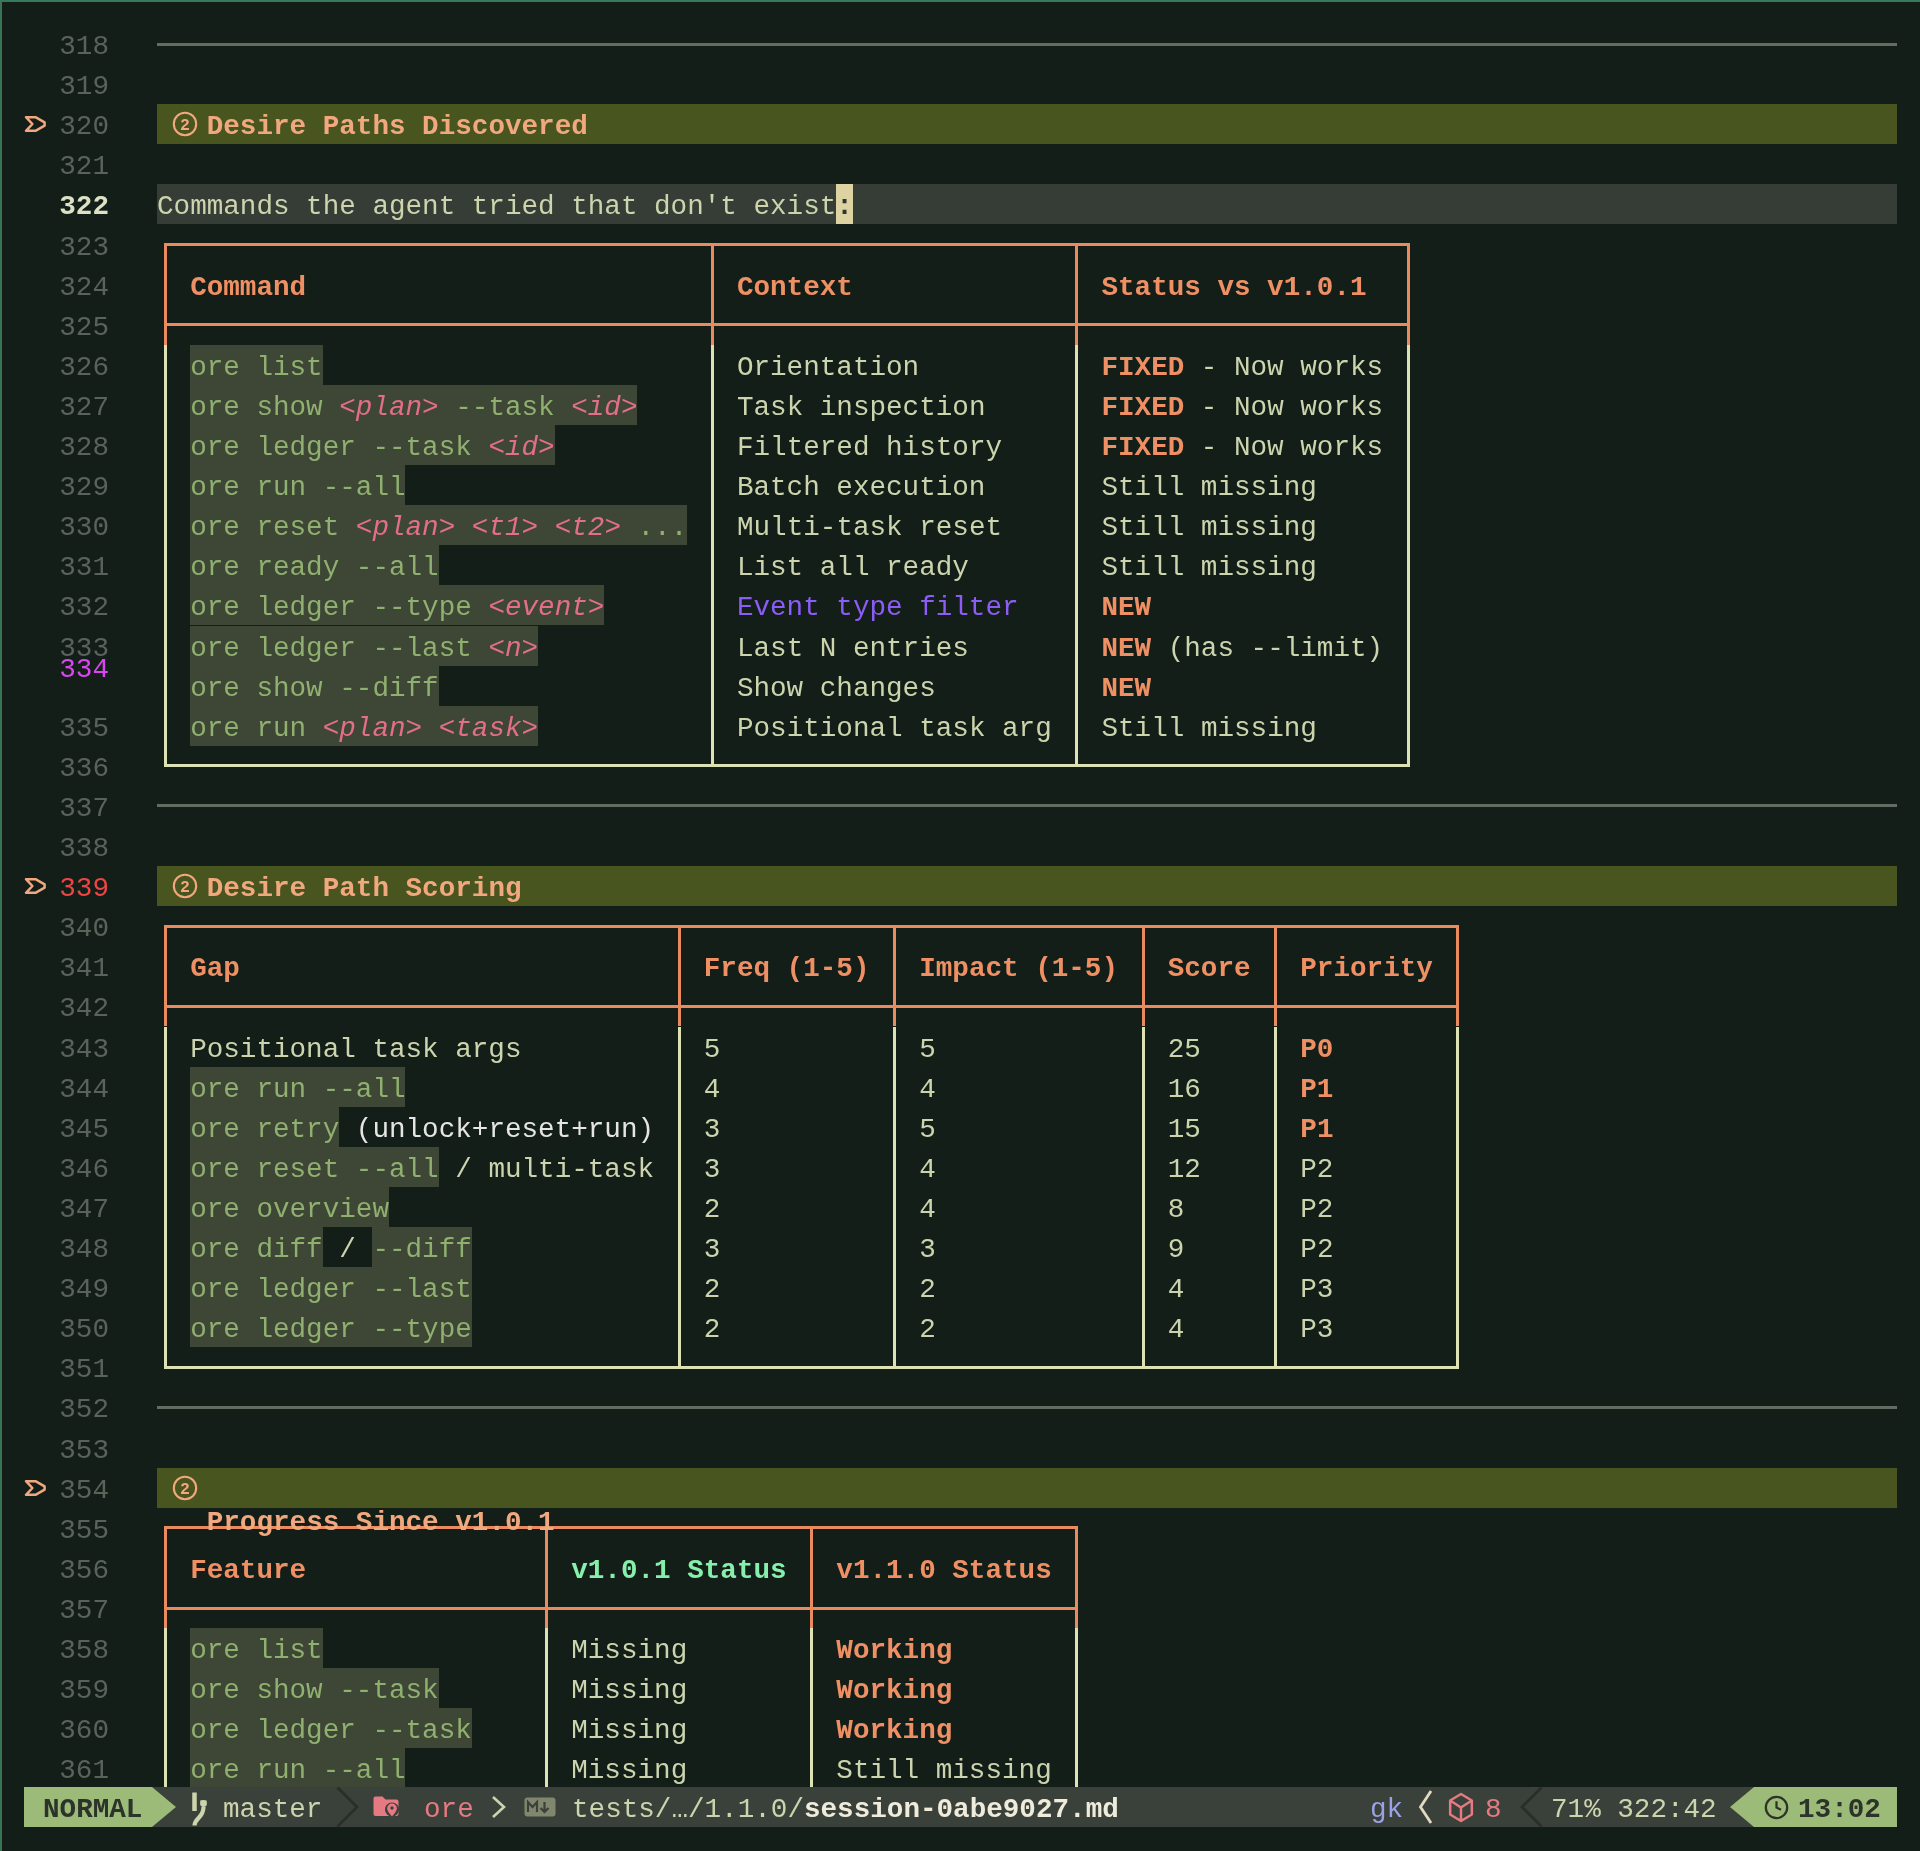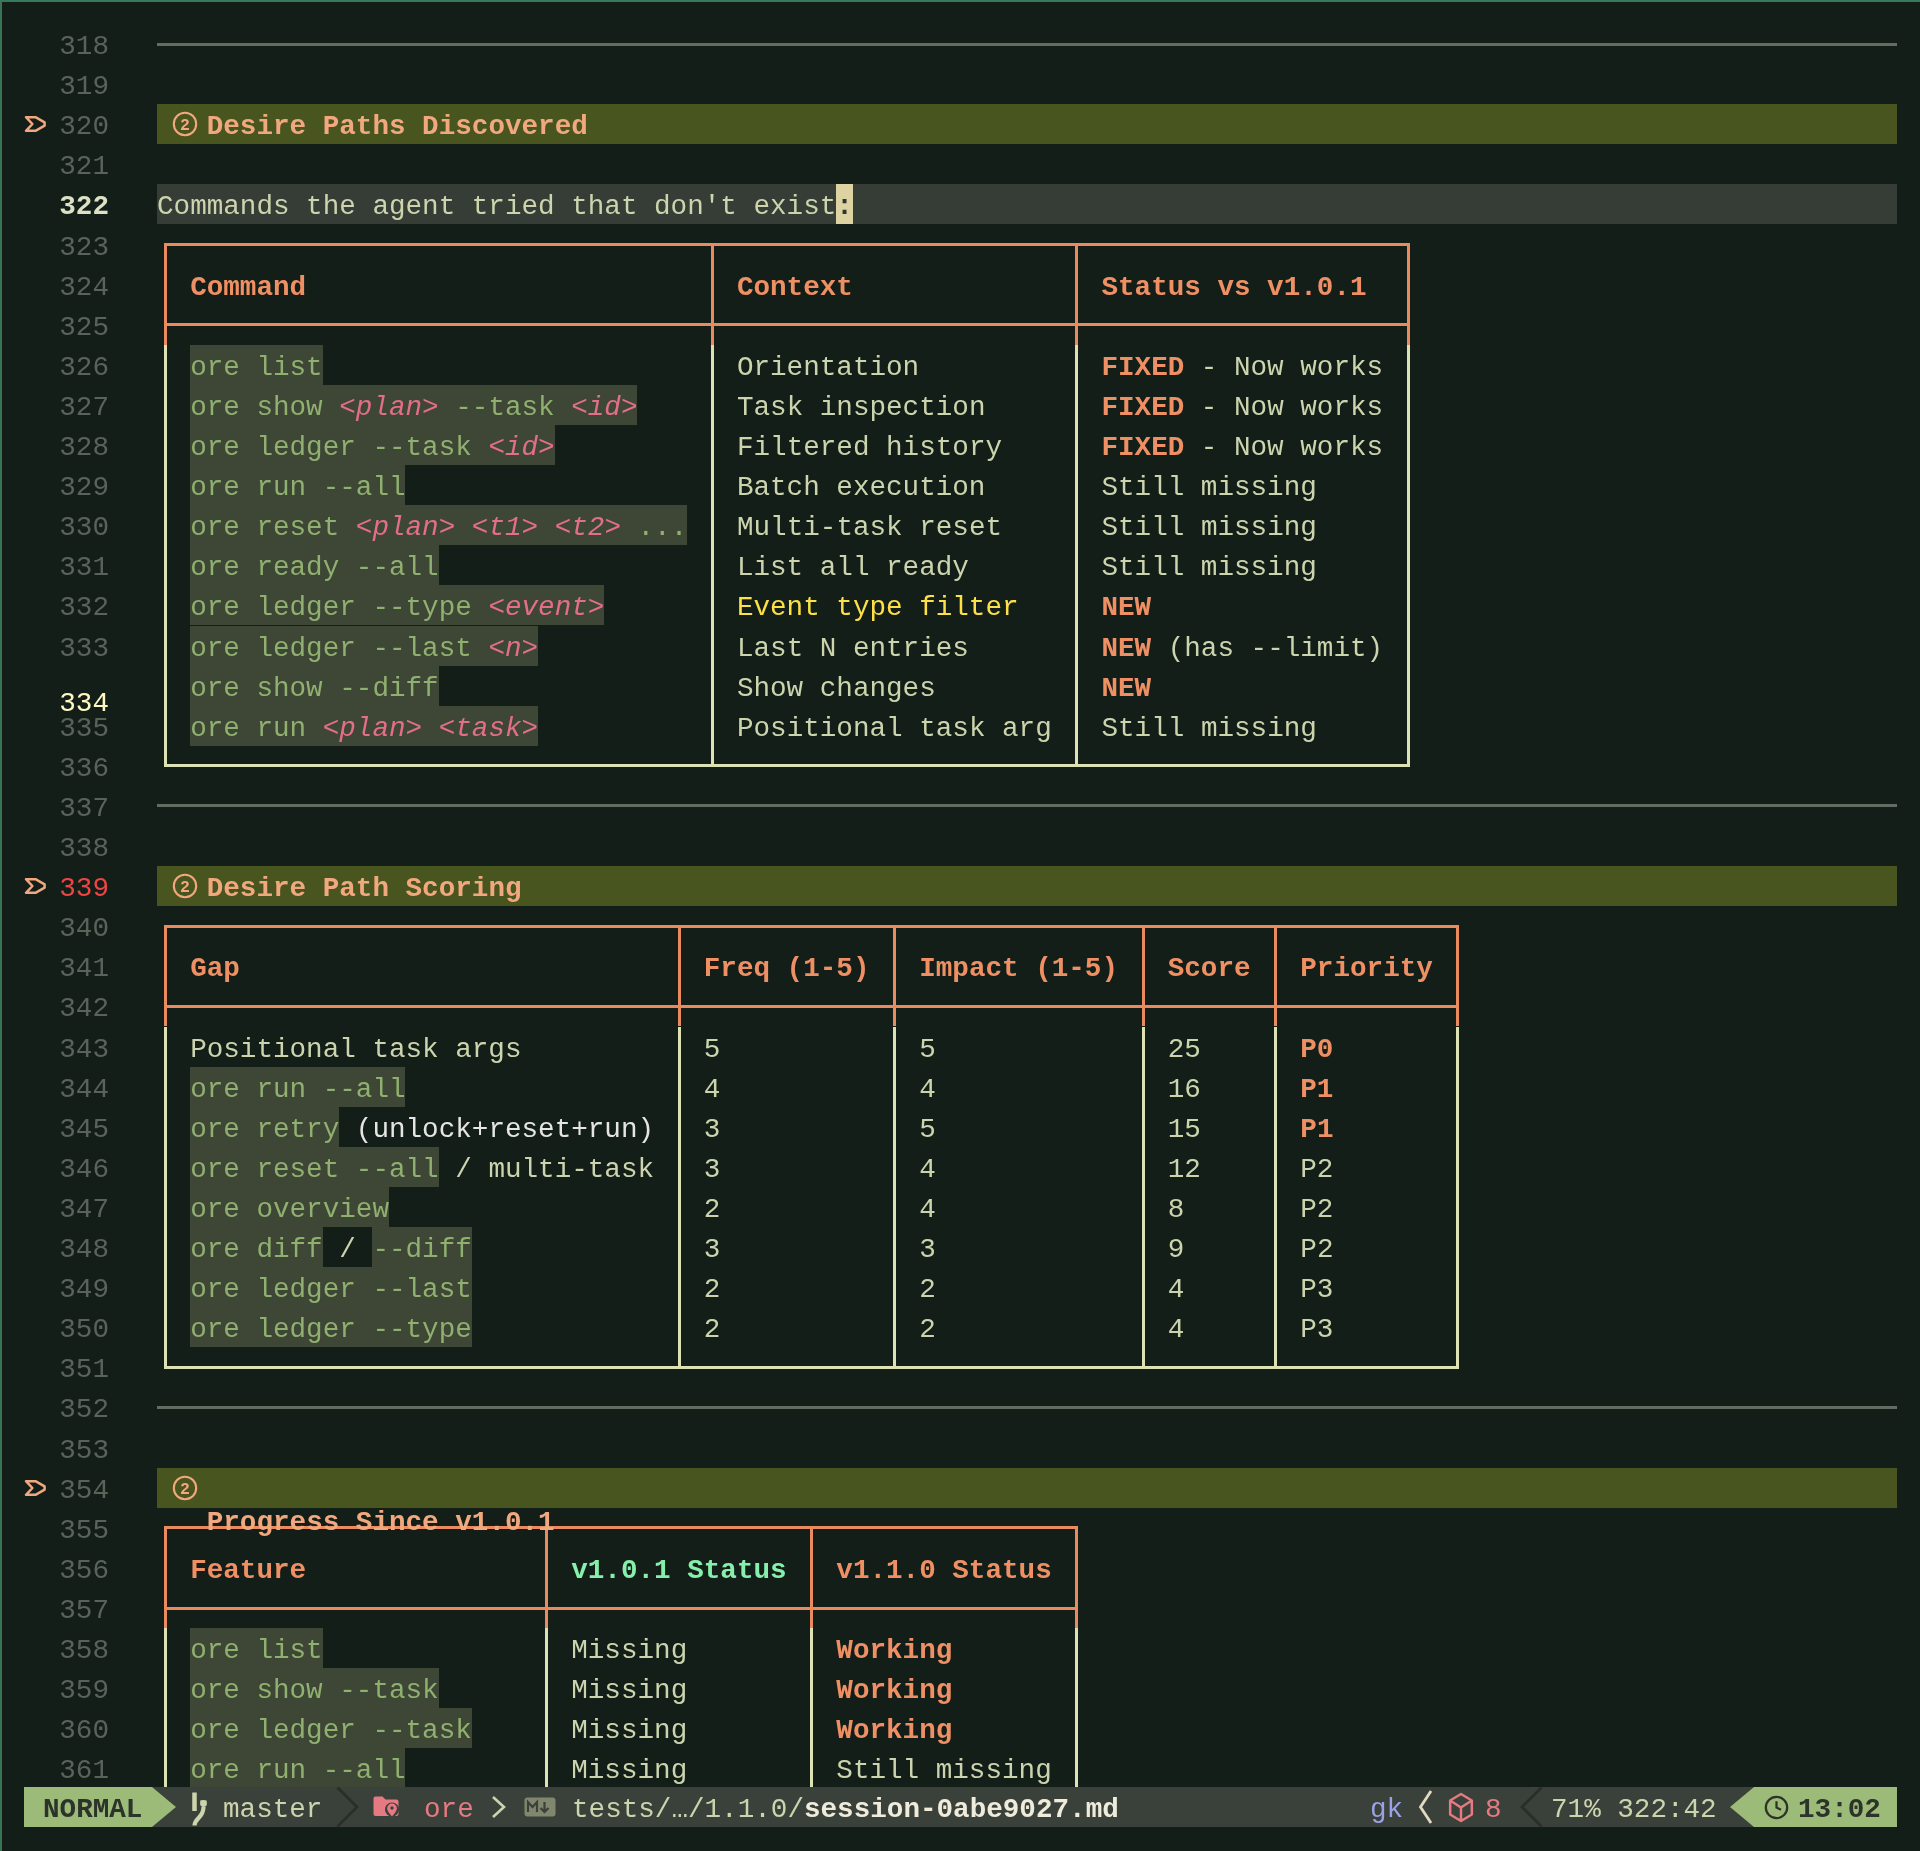--- a/index.html
+++ b/index.html
@@ -78,21 +78,21 @@
 <div style="position:absolute;left:190.1px;top:1788.4px;width:314.8px;height:-1.4px;background:#3e4636;"></div>
 <div style="position:absolute;left:836.4px;top:184.4px;width:16.6px;height:40.1px;background:#ddd2a2;"></div>
 <div class="tr" style="left:157.0px;top:107.2px;">   <span style="color:#f2a87e;font-weight:bold;">Desire Paths Discovered</span></div>
 <div class="tr" style="left:157.0px;top:267.6px;">  <span style="color:#ef9064;font-weight:bold;">Command</span>                          <span style="color:#ef9064;font-weight:bold;">Context</span>               <span style="color:#ef9064;font-weight:bold;">Status vs v1.0.1</span></div>
 <div class="tr" style="left:157.0px;top:347.8px;">  <span style="color:#90b06f;">ore list</span>                         <span style="color:#ccd4ae;">Orientation</span>           <span style="color:#ef9064;font-weight:bold;">FIXED</span><span style="color:#ccd4ae;"> - Now works</span></div>
 <div class="tr" style="left:157.0px;top:387.9px;">  <span style="color:#90b06f;">ore show </span><span style="color:#e26e88;font-style:italic;">&lt;plan&gt;</span><span style="color:#90b06f;"> --task </span><span style="color:#e26e88;font-style:italic;">&lt;id&gt;</span>      <span style="color:#ccd4ae;">Task inspection</span>       <span style="color:#ef9064;font-weight:bold;">FIXED</span><span style="color:#ccd4ae;"> - Now works</span></div>
 <div class="tr" style="left:157.0px;top:428.0px;">  <span style="color:#90b06f;">ore ledger --task </span><span style="color:#e26e88;font-style:italic;">&lt;id&gt;</span>           <span style="color:#ccd4ae;">Filtered history</span>      <span style="color:#ef9064;font-weight:bold;">FIXED</span><span style="color:#ccd4ae;"> - Now works</span></div>
 <div class="tr" style="left:157.0px;top:468.1px;">  <span style="color:#90b06f;">ore run --all</span>                    <span style="color:#ccd4ae;">Batch execution</span>       <span style="color:#ccd4ae;">Still missing</span></div>
 <div class="tr" style="left:157.0px;top:508.2px;">  <span style="color:#90b06f;">ore reset </span><span style="color:#e26e88;font-style:italic;">&lt;plan&gt;</span> <span style="color:#e26e88;font-style:italic;">&lt;t1&gt;</span> <span style="color:#e26e88;font-style:italic;">&lt;t2&gt;</span><span style="color:#90b06f;"> ...</span>   <span style="color:#ccd4ae;">Multi-task reset</span>      <span style="color:#ccd4ae;">Still missing</span></div>
 <div class="tr" style="left:157.0px;top:548.3px;">  <span style="color:#90b06f;">ore ready --all</span>                  <span style="color:#ccd4ae;">List all ready</span>        <span style="color:#ccd4ae;">Still missing</span></div>
-<div class="tr" style="left:157.0px;top:588.4px;">  <span style="color:#90b06f;">ore ledger --type </span><span style="color:#e26e88;font-style:italic;">&lt;event&gt;</span>        <span style="color:#fde047;margin-top:42px;">Event type filter</span>     <span style="color:#ef9064;font-weight:bold;">NEW</span></div>
+<div class="tr" style="left:157.0px;top:588.4px;">  <span style="color:#90b06f;">ore ledger --type </span><span style="color:#e26e88;font-style:italic;">&lt;event&gt;</span>        <span style="color:#8b5cf6;margin-top:42px;">Event type filter</span>     <span style="color:#ef9064;font-weight:bold;">NEW</span></div>
 <div class="tr" style="left:157.0px;top:628.5px;">  <span style="color:#90b06f;">ore ledger --last </span><span style="color:#e26e88;font-style:italic;">&lt;n&gt;</span>            <span style="color:#ccd4ae;margin-top:32px;">Last N entries</span>        <span style="color:#ef9064;font-weight:bold;">NEW</span><span style="color:#ccd4ae;"> (has --limit)</span></div>
 <div class="tr" style="left:157.0px;top:668.6px;">  <span style="color:#90b06f;">ore show --diff</span>                  <span style="color:#ccd4ae;">Show changes</span>          <span style="color:#ef9064;font-weight:bold;">NEW</span></div>
 <div class="tr" style="left:157.0px;top:869.1px;">   <span style="color:#f2a87e;font-weight:bold;">Desire Path Scoring</span></div>
 <div class="tr" style="left:157.0px;top:708.7px;">  <span style="color:#90b06f;">ore run </span><span style="color:#e26e88;font-style:italic;">&lt;plan&gt;</span> <span style="color:#e26e88;font-style:italic;">&lt;task&gt;</span>            <span style="color:#ccd4ae;">Positional task arg</span>   <span style="color:#ccd4ae;">Still missing</span></div>
 <div class="tr" style="left:157.0px;top:949.3px;">  <span style="color:#ef9064;font-weight:bold;">Gap</span>                            <span style="color:#ef9064;font-weight:bold;">Freq (1-5)</span>   <span style="color:#ef9064;font-weight:bold;">Impact (1-5)</span>   <span style="color:#ef9064;font-weight:bold;">Score</span>   <span style="color:#ef9064;font-weight:bold;">Priority</span></div>
 <div class="tr" style="left:157.0px;top:1029.5px;">  <span style="color:#ccd4ae;">Positional task args</span>           <span style="color:#ccd4ae;">5</span>            <span style="color:#ccd4ae;">5</span>              <span style="color:#ccd4ae;">25</span>      <span style="color:#ef9064;font-weight:bold;">P0</span></div>
 <div class="tr" style="left:157.0px;top:1069.6px;">  <span style="color:#90b06f;">ore run --all</span>                  <span style="color:#ccd4ae;">4</span>            <span style="color:#ccd4ae;">4</span>              <span style="color:#ccd4ae;">16</span>      <span style="color:#ef9064;font-weight:bold;">P1</span></div>
 <div class="tr" style="left:157.0px;top:1109.7px;">  <span style="color:#90b06f;">ore retry</span><span style="color:#e5e5e5;"> (unlock+reset+run)</span>   <span style="color:#ccd4ae;">3</span>            <span style="color:#ccd4ae;">5</span>              <span style="color:#ccd4ae;">15</span>      <span style="color:#ef9064;font-weight:bold;">P1</span></div>
 <div class="tr" style="left:157.0px;top:1149.8px;">  <span style="color:#90b06f;">ore reset --all</span><span style="color:#ccd4ae;"> / multi-task</span>   <span style="color:#ccd4ae;">3</span>            <span style="color:#ccd4ae;">4</span>              <span style="color:#ccd4ae;">12</span>      <span style="color:#ccd4ae;">P2</span></div>
 <div class="tr" style="left:157.0px;top:1189.9px;">  <span style="color:#90b06f;">ore overview</span>                   <span style="color:#ccd4ae;">2</span>            <span style="color:#ccd4ae;">4</span>              <span style="color:#ccd4ae;">8</span>       <span style="color:#ccd4ae;">P2</span></div>
@@ -115,21 +115,21 @@
 <div class="ln" style="top:267.6px;color:#59635a;">324</div>
 <div class="ln" style="top:307.7px;color:#59635a;">325</div>
 <div class="ln" style="top:347.8px;color:#59635a;">326</div>
 <div class="ln" style="top:387.9px;color:#59635a;">327</div>
 <div class="ln" style="top:428.0px;color:#59635a;">328</div>
 <div class="ln" style="top:468.1px;color:#59635a;">329</div>
 <div class="ln" style="top:508.2px;color:#59635a;">330</div>
 <div class="ln" style="top:548.3px;color:#59635a;">331</div>
 <div class="ln" style="top:588.4px;color:#59635a;">332</div>
 <div class="ln" style="top:628.5px;color:#59635a;">333</div>
-<div class="ln" style="top:684px;color:#fef9c3;">334</div>
+<div class="ln" style="top:650px;color:#d946ef;">334</div>
 <div class="ln" style="top:708.7px;color:#59635a;">335</div>
 <div class="ln" style="top:748.8px;color:#59635a;">336</div>
 <div class="ln" style="top:788.9px;color:#59635a;">337</div>
 <div class="ln" style="top:829.0px;color:#59635a;">338</div>
 <div class="ln" style="top:869.1px;color:#ef4444;">339</div>
 <div class="ln" style="top:909.2px;color:#59635a;">340</div>
 <div class="ln" style="top:949.3px;color:#59635a;">341</div>
 <div class="ln" style="top:989.4px;color:#59635a;">342</div>
 <div class="ln" style="top:1029.5px;color:#59635a;">343</div>
 <div class="ln" style="top:1069.6px;color:#59635a;">344</div>

